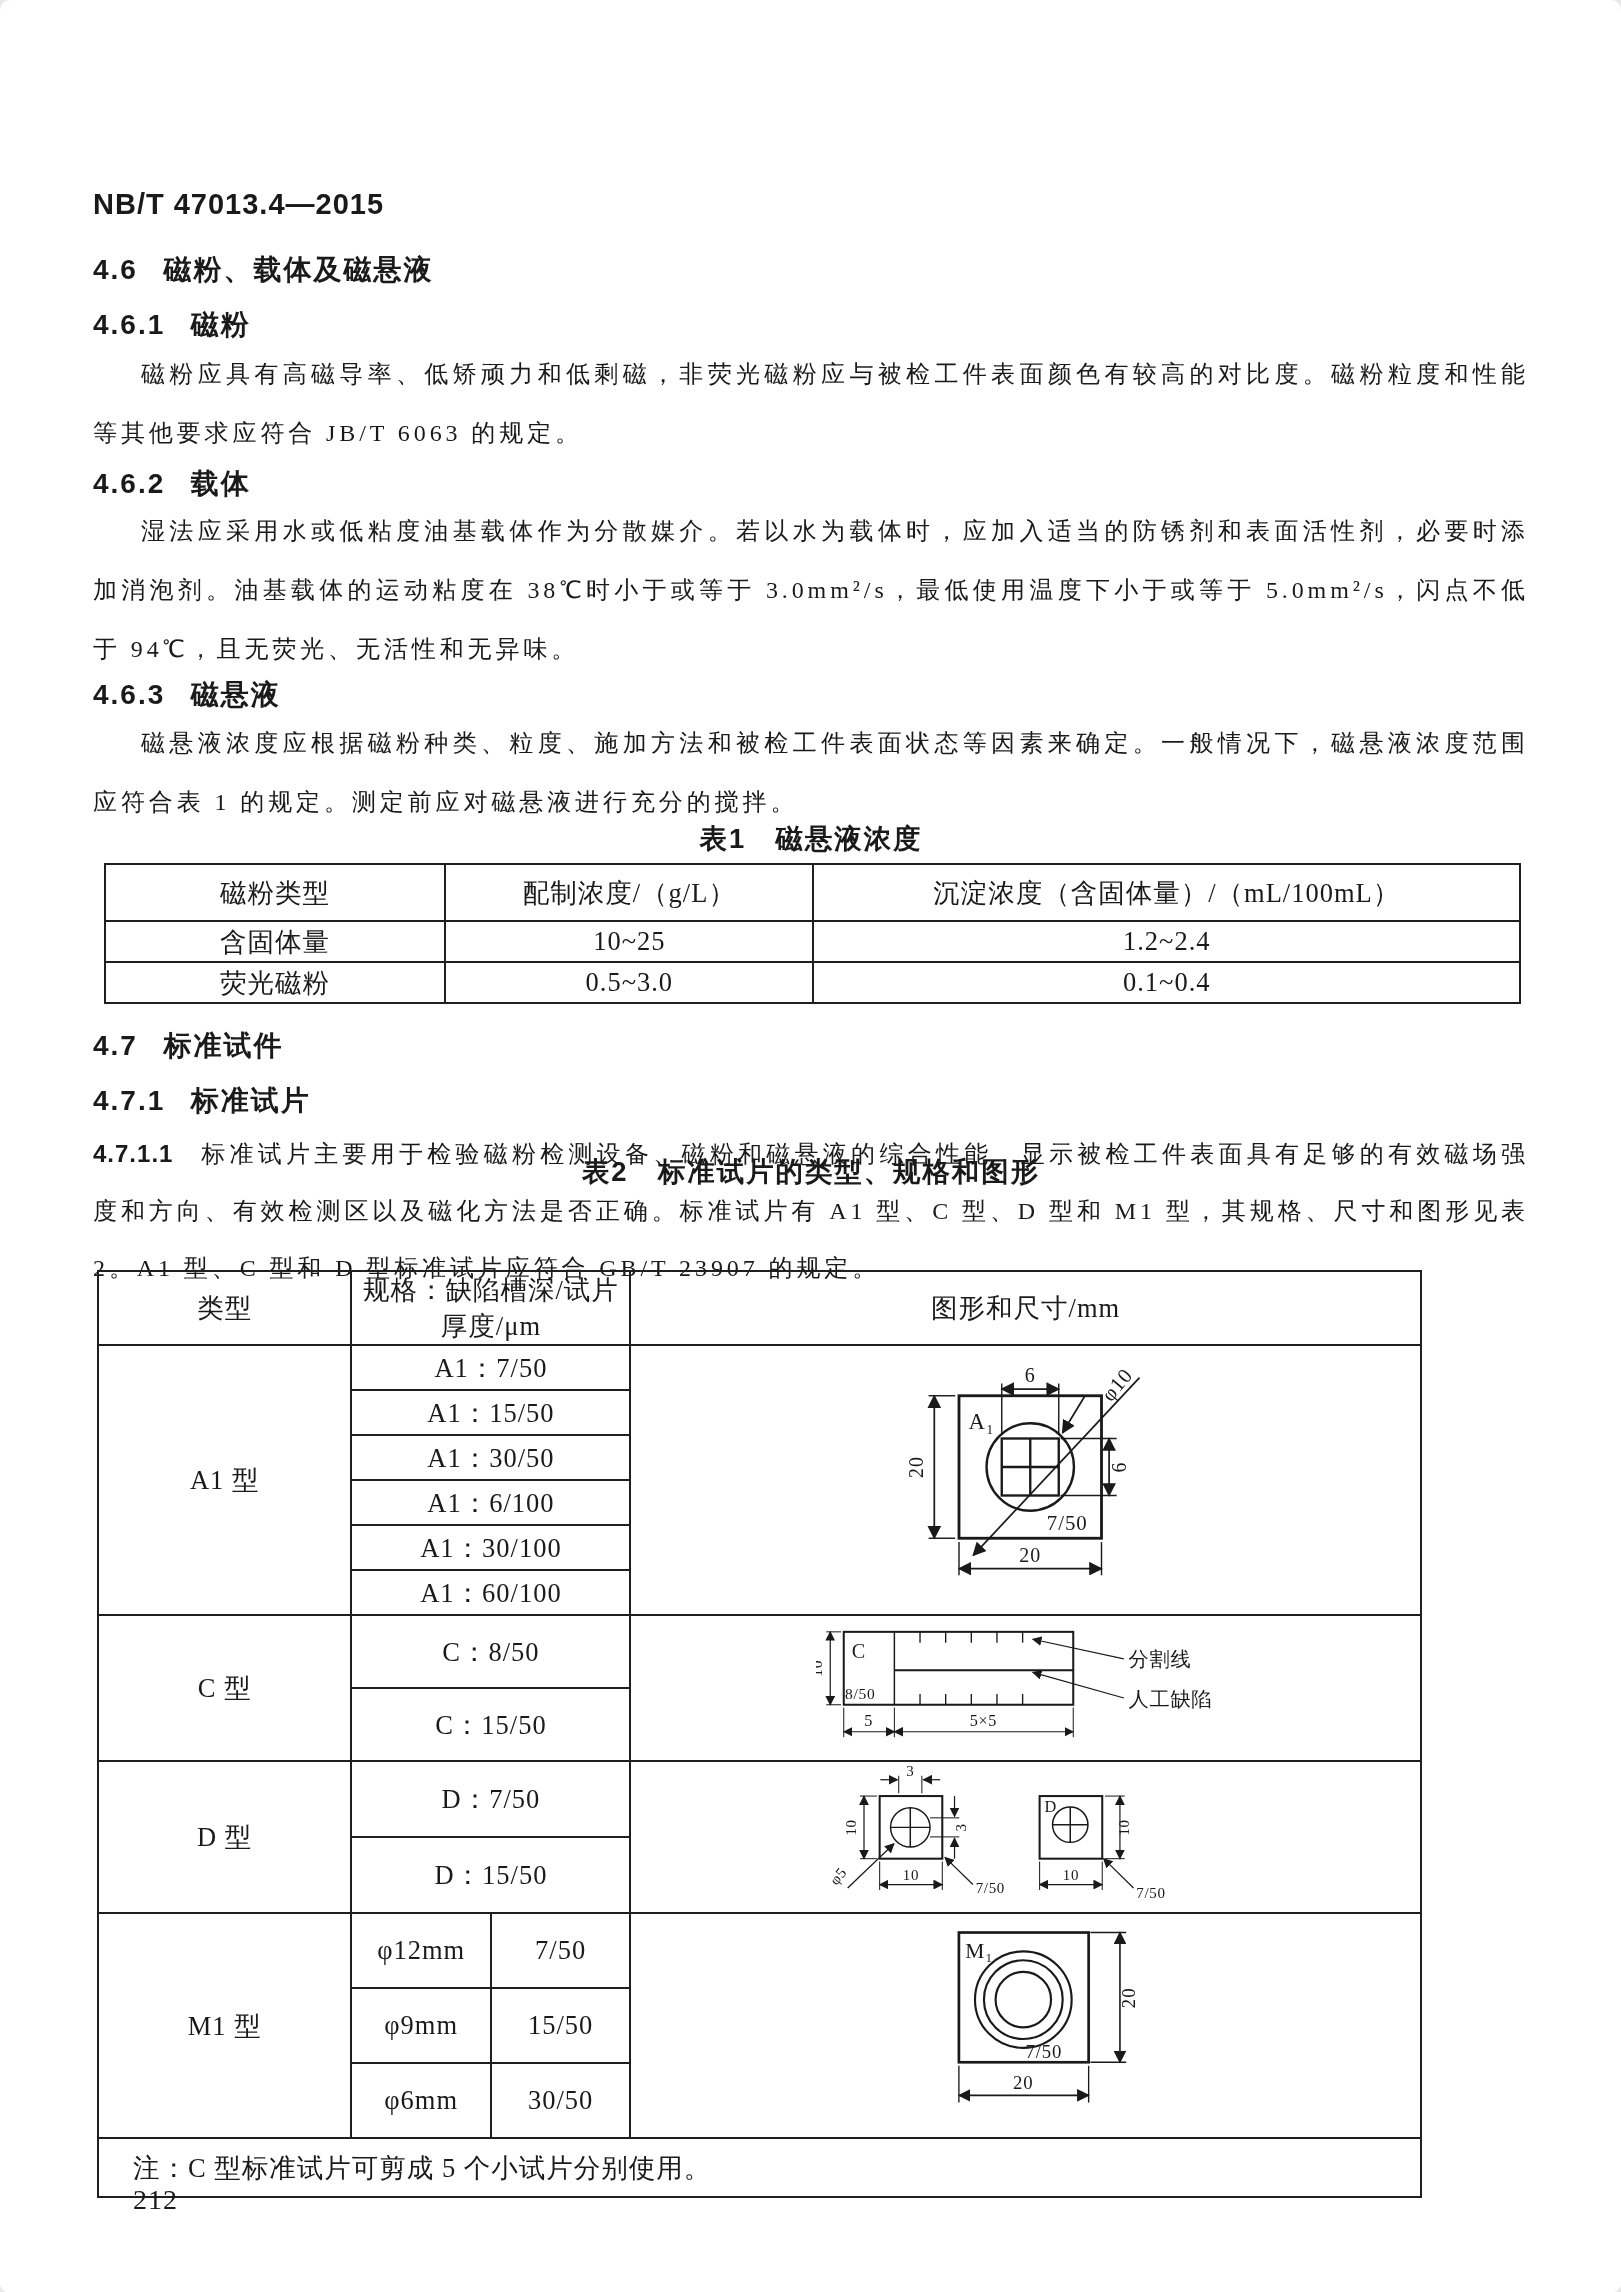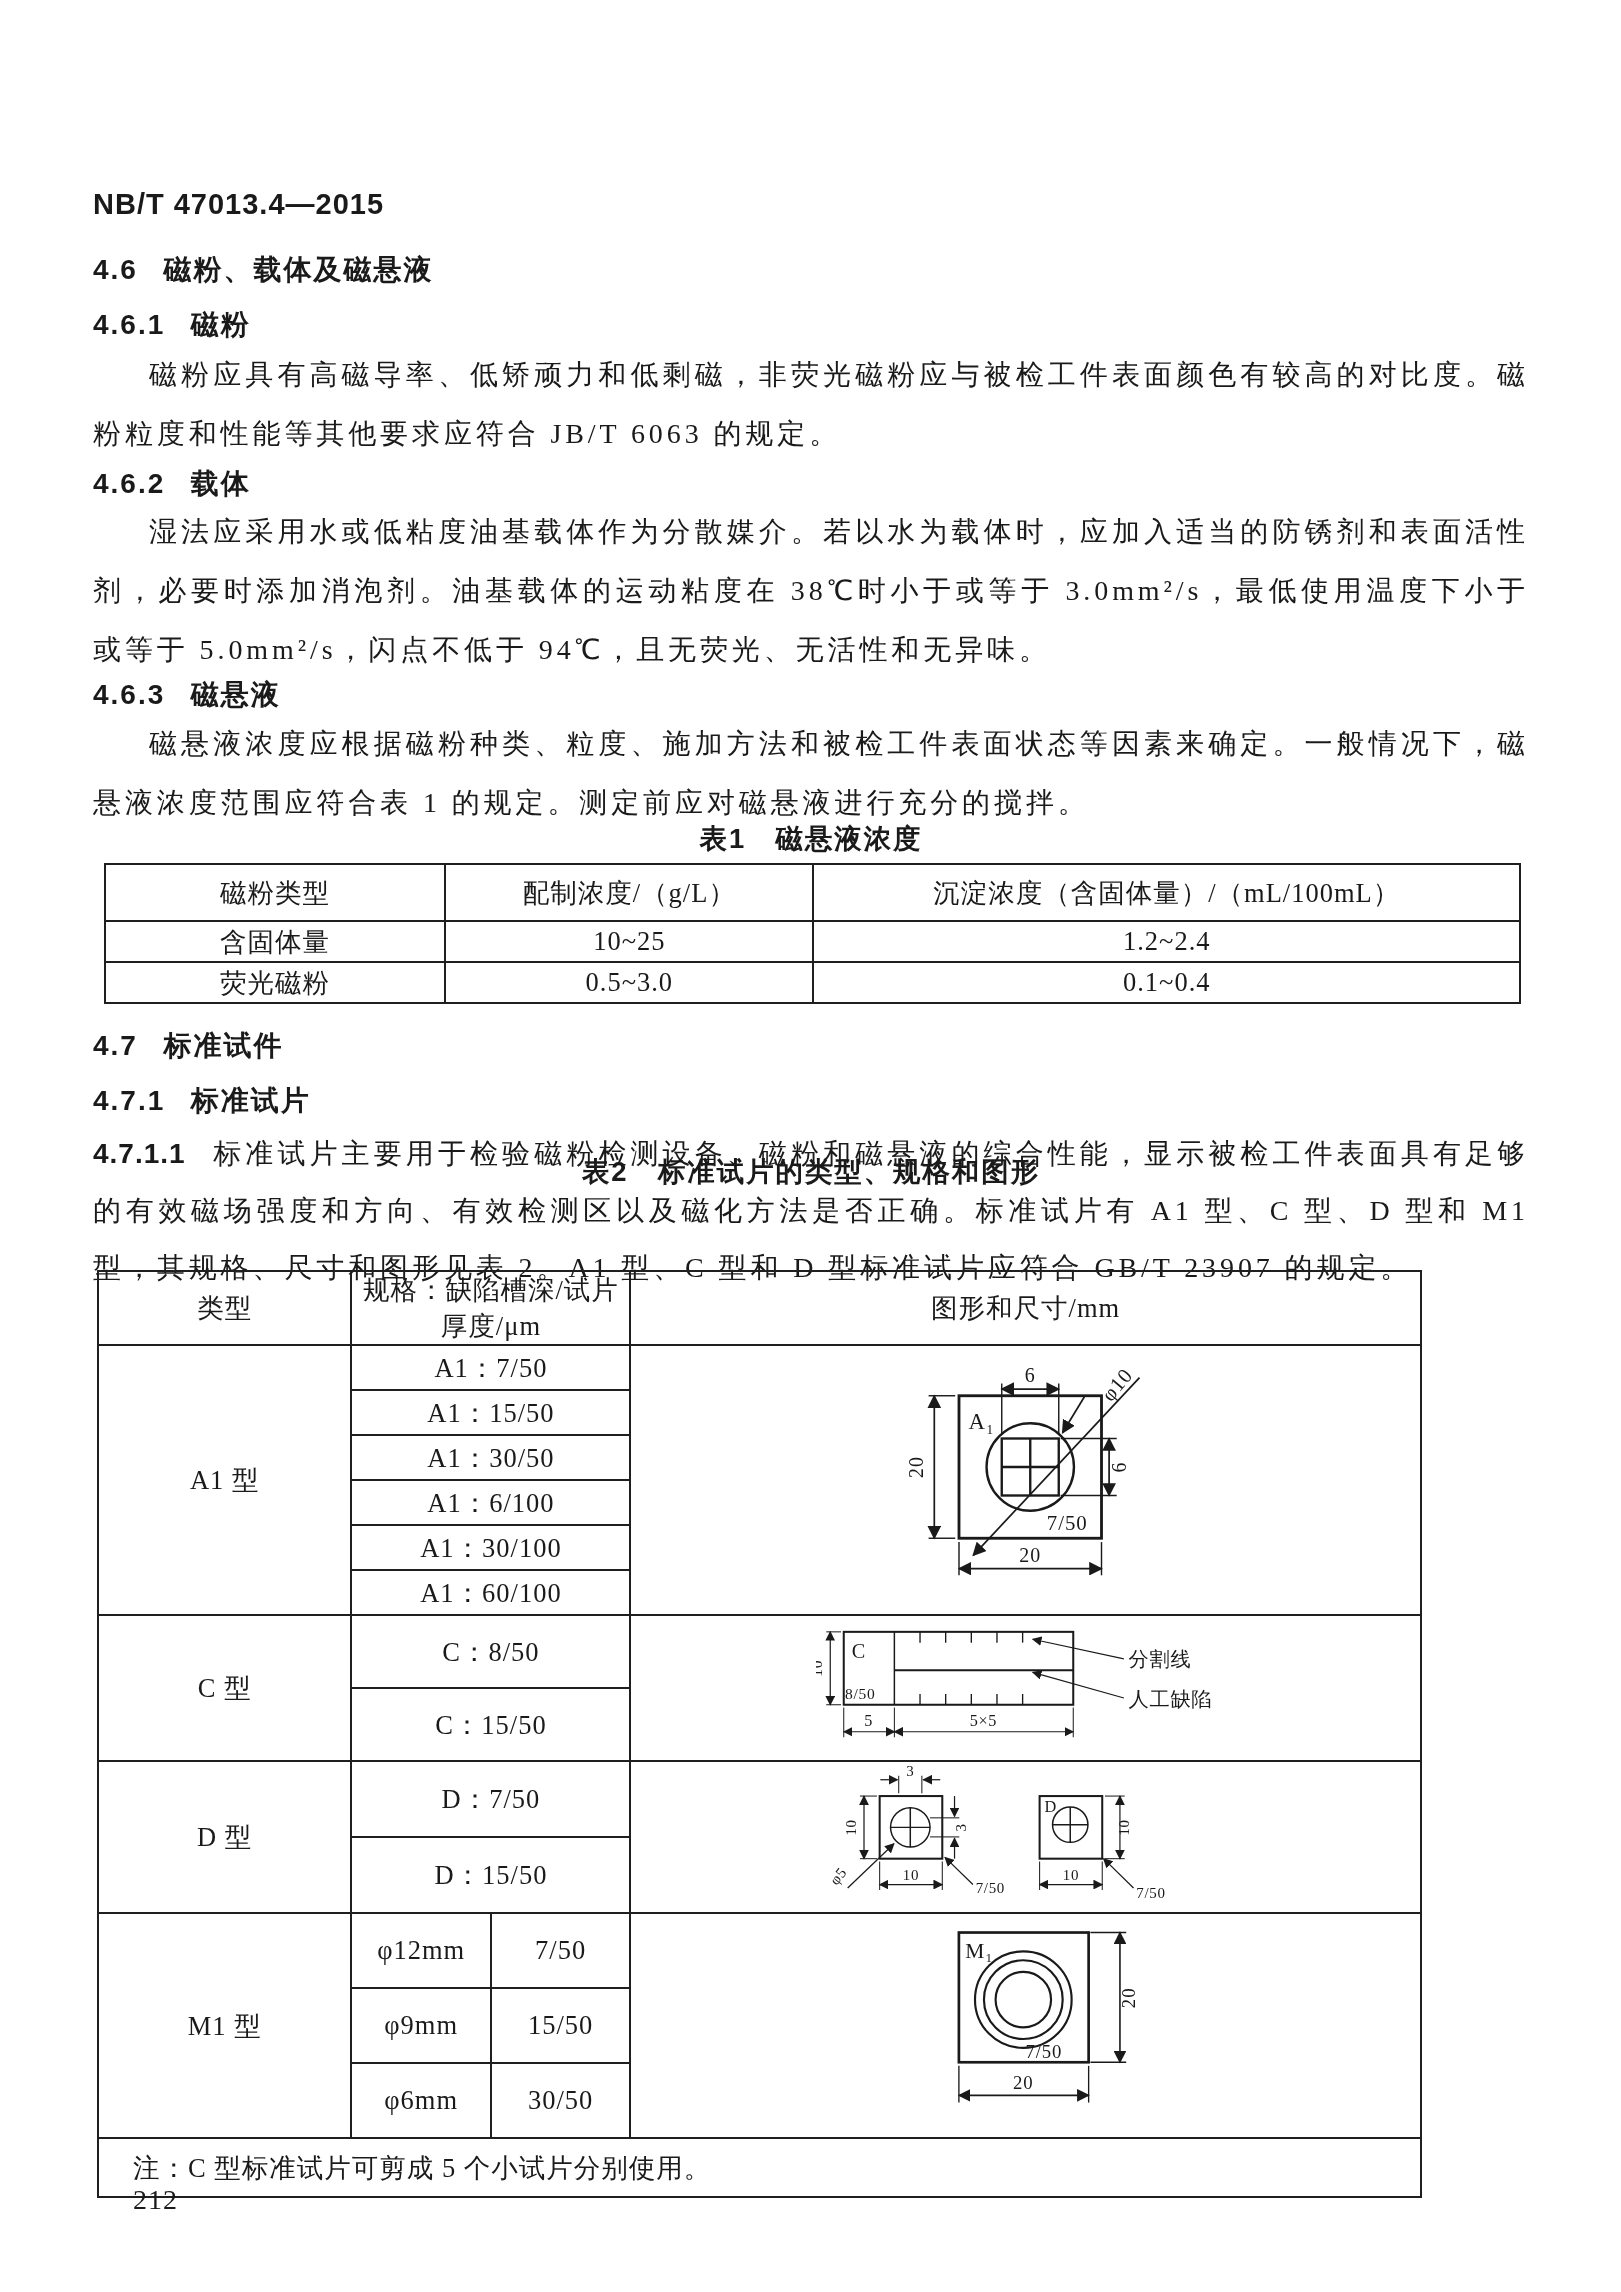--- a/index.html
+++ b/index.html
@@ -1,27 +1,28 @@
 <!DOCTYPE html>
 <html><head>
 <meta charset="utf-8">
 <style>
   html,body{margin:0;padding:0;background:#e8e8e8;}
   .page{
     position:relative;width:1621px;height:2293px;margin:0 auto;
     background:#ffffff;color:#1a1a1a;
     font-family:"Liberation Serif", serif;
     overflow:hidden;
+    border-radius:10px;
   }
   .abs{position:absolute;left:93px;}
   .std-no{top:188px;font-family:"Liberation Sans",sans-serif;font-weight:bold;font-size:29px;letter-spacing:1px;}
   .h{font-family:"Liberation Sans",sans-serif;font-weight:bold;font-size:28px;letter-spacing:2px;}
   .h .ht{margin-left:25.5px;}
   .body-p{
-    width:1436px;font-size:28px;letter-spacing:3.9px;line-height:59px;
+    width:1436px;font-size:24px;letter-spacing:3.9px;line-height:59px;
     text-align:justify;margin:0;
   }
   .indent{text-indent:2em;}
   .clause{font-family:"Liberation Sans",sans-serif;font-weight:bold;letter-spacing:1px;margin-right:27.4px;}
   .t-title{width:1436px;text-align:center;font-family:"Liberation Sans",sans-serif;font-weight:bold;font-size:27.4px;letter-spacing:2px;}
   table{border-collapse:collapse;table-layout:fixed;}
   td,th{border:2px solid #1f1f1f;font-size:26.5px;letter-spacing:1px;text-align:center;vertical-align:middle;font-weight:normal;padding:0;}
   .t1{width:1417px;}
   .t1 tr.hd td{height:55px;margin-top:34px;}
   .t1 tr.dr td{height:39px;}

